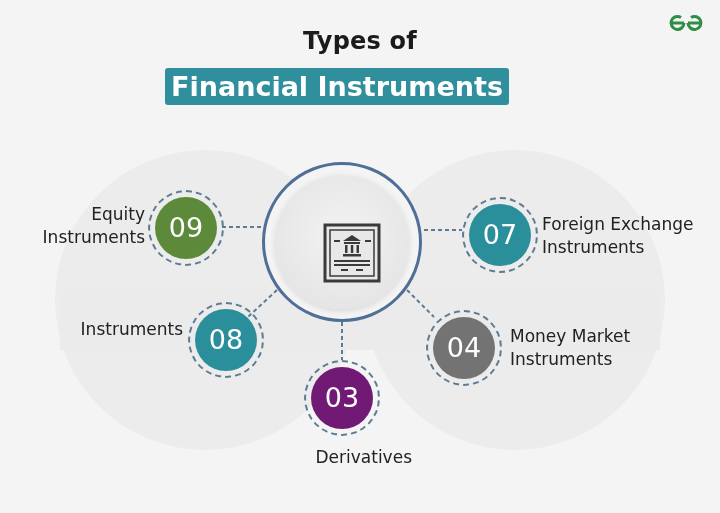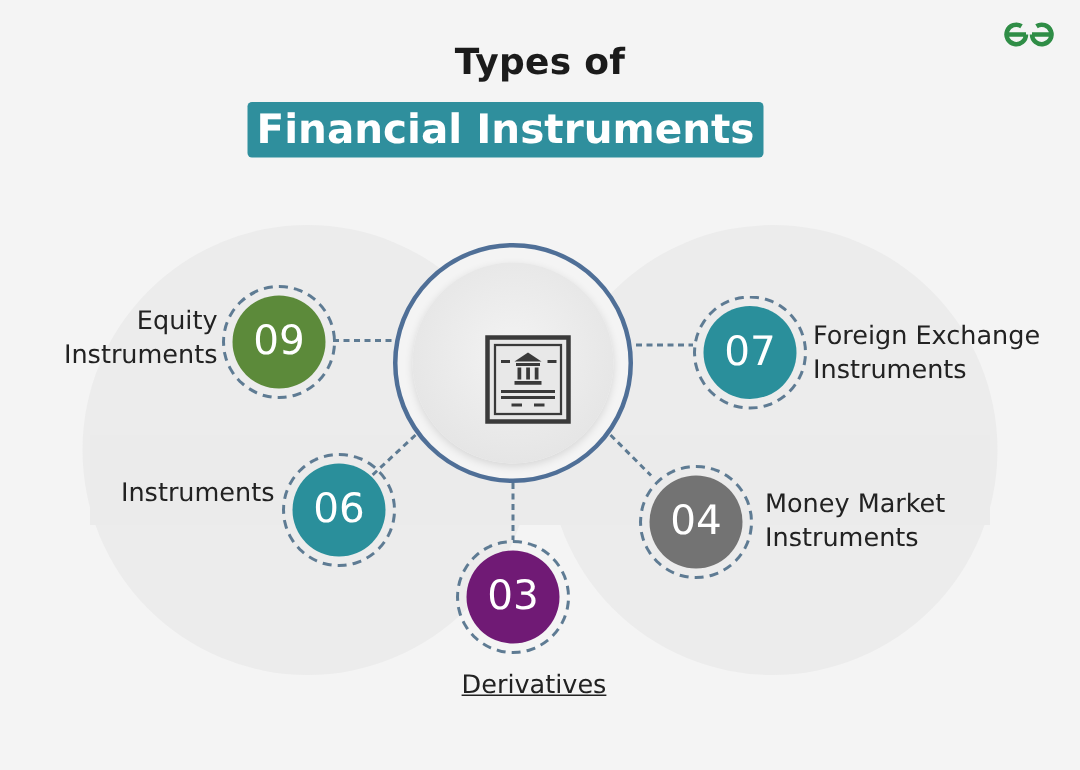--- a/index.html
+++ b/index.html
@@ -79,33 +79,33 @@
 
   <div class="node" style="left:462px;top:197px;">
     <div class="node-inner" style="background:#2a8f9b;">07</div>
   </div>
   <div class="label" style="left:542px;top:213px;width:175px;">
     <div>Foreign Exchange</div>
     <div>Instruments</div>
   </div>
 
   <div class="node" style="left:188px;top:302px;">
-    <div class="node-inner" style="background:#2a8f9b;">06</div>
+    <div class="node-inner" style="background:#2a8f9b;">08</div>
   </div>
   <div class="label right" style="left:55px;top:318px;width:128px;">
     <div>Instruments</div>
   </div>
 
   <div class="node" style="left:426px;top:310px;">
     <div class="node-inner" style="background:#737373;">04</div>
   </div>
   <div class="label" style="left:510px;top:325px;width:160px;">
     <div>Money Market</div>
     <div>Instruments</div>
   </div>
 
   <div class="node" style="left:304px;top:360px;">
     <div class="node-inner" style="background:#701a75;">03</div>
   </div>
-  <div class="label" style="left:276px;top:446px;width:160px;text-align:center;text-decoration:underline;">
+  <div class="label" style="left:252px;top:446px;width:160px;text-align:right;">
     <div>Derivatives</div>
   </div>
 </div>
 
 </body></html>

